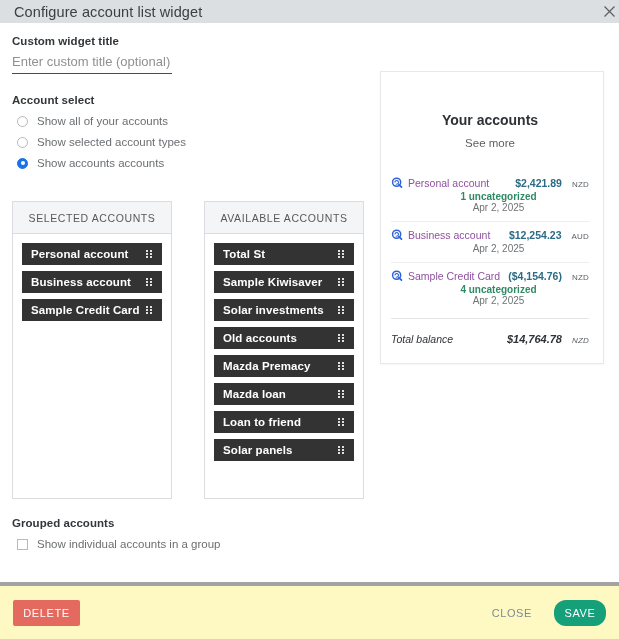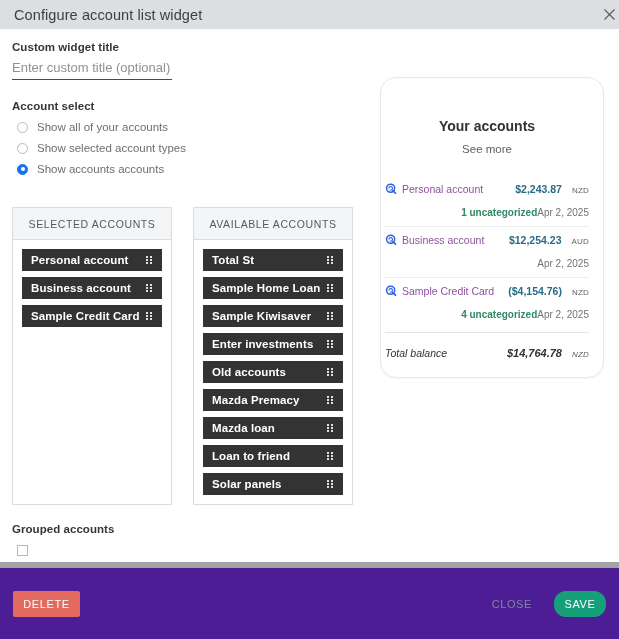--- a/index.html
+++ b/index.html
@@ -20,21 +20,21 @@
     width: 619px;
     height: 639px;
     background: #ffffff;
     box-sizing: border-box;
     display: flex;
     flex-direction: column;
   }
 
   
   .titlebar {
-    height: 29px;
+    height: 23px;
     background: #dcdfe1;
     display: flex;
     align-items: center;
     padding: 0 0 0 14px;
     flex: 0 0 auto;
   }
   .titlebar-title {
     font-size: 14.5px;
     color: #3c4043;
     letter-spacing: 0.1px;
@@ -124,20 +124,21 @@
   .radio-label {
     font-size: 11.5px;
     color: #6b6f72;
   }
 
   
   .lists-wrap {
     display: flex;
     gap: 21px;
     margin-top: 6px;
+    justify-content: space-between;
   }
   .list-box {
     width: 160px;
     border: 1px solid #dadce0;
     box-sizing: border-box;
     background: #fff;
     height: 298px;
     display: flex;
     flex-direction: column;
   }
@@ -208,24 +209,24 @@
   }
   .checkbox-label { font-size: 11.5px; color: #6b6f72; }
 
   
   .preview-card {
     position: absolute;
     left: 380px;
     top: 48px;
     width: 224px;
     border: 1px solid #e6e8ea;
-    border-radius: 16px;
+    border-radius: 0;
     background: #ffffff;
     box-sizing: border-box;
-    padding: 14px 14px 14px 4px;
+    padding: 14px 14px 14px 10px;
     box-shadow: 0 1px 2px rgba(0,0,0,0.04);
   }
   .preview-title {
     text-align: center;
     font-size: 14px;
     font-weight: bold;
     color: #2f3337;
     margin-top: 26px;
   }
   .see-more {
@@ -268,23 +269,24 @@
   .cur {
     font-size: 8px;
     font-weight: normal;
     color: #5d6165;
     margin-left: 10px;
     letter-spacing: 0.2px;
   }
   .acct-line2 {
     display: flex;
     align-items: center;
-    justify-content: flex-end;
-    margin-top: 12px;
+    justify-content: space-between;
+    margin-top: 2px;
     padding-left: 17px;
+    flex-direction: column;
   }
   .acct-sub {
     font-size: 10px;
     color: #2f8a63;
     font-weight: bold;
     cursor: pointer;
   }
   .acct-date {
     font-size: 10px;
     color: #6f7376;
@@ -305,25 +307,25 @@
   .total-amount {
     font-size: 11px;
     font-weight: bold;
     color: #2f3337;
   }
 
   
   .footer {
     flex: 0 0 auto;
     height: 41px;
-    border-top: 6px solid #a3a3a3;
-    display: flex;
-    align-items: center;
-    padding: 15px 13px;
-    background: #4c1d95;
+    border-top: 4px solid #a3a3a3;
+    display: flex;
+    align-items: center;
+    padding: 6px 13px;
+    background: #fef9c3;
   }
   .btn {
     font-family: "Liberation Sans", sans-serif;
     font-size: 11px;
     letter-spacing: 0.6px;
     border: none;
     cursor: pointer;
     padding: 0;
   }
   .btn-delete {
@@ -446,43 +448,32 @@
                   <span class="drag-handle">
                     <i></i>
                     <i></i>
                     <i></i>
                     <i></i>
                     <i></i>
                     <i></i>
                   </span>
                 </div>
                 <div class="chip">
-                  <span class="chip-label">Sample Home Loan</span>
-                  <span class="drag-handle">
-                    <i></i>
-                    <i></i>
-                    <i></i>
-                    <i></i>
-                    <i></i>
-                    <i></i>
-                  </span>
-                </div>
-                <div class="chip">
                   <span class="chip-label">Sample Kiwisaver</span>
                   <span class="drag-handle">
                     <i></i>
                     <i></i>
                     <i></i>
                     <i></i>
                     <i></i>
                     <i></i>
                   </span>
                 </div>
                 <div class="chip">
-                  <span class="chip-label">Enter investments</span>
+                  <span class="chip-label">Solar investments</span>
                   <span class="drag-handle">
                     <i></i>
                     <i></i>
                     <i></i>
                     <i></i>
                     <i></i>
                     <i></i>
                   </span>
                 </div>
                 <div class="chip">
@@ -543,39 +534,40 @@
               </div>
           </div>
 
         </div>
       </div>
 
       <div class="grouped-wrap">
         <div class="field-label">Grouped accounts</div>
         <div class="checkbox-row">
           <span class="checkbox-mark"></span>
+          <span class="checkbox-label">Show individual accounts in a group</span>
         </div>
       </div>
 
     </div>
 
     <div class="preview-card">
       <div class="preview-title">Your accounts</div>
       <div class="see-more">See more</div>
 
       <div class="acct-list" id="preview-accounts">
           <div class="acct-row">
             <div class="acct-line1">
               <svg class="acct-icon" viewBox="0 0 16 16">
                 <circle cx="7.5" cy="7" r="5.4" fill="none" stroke="#2f62d8" stroke-width="2"></circle>
                 <path d="M10.5 10.2 L14 13.6" stroke="#2f62d8" stroke-width="2.2" stroke-linecap="round"></path>
                 <path d="M5.2 7.2 a2.4 2.4 0 1 1 1.1 2" fill="none" stroke="#2f62d8" stroke-width="1.4"></path>
               </svg>
               <span class="acct-name">Personal account</span>
-              <span class="acct-amount"><span>$2,243.87</span><span class="cur">NZD</span></span>
+              <span class="acct-amount"><span>$2,421.89</span><span class="cur">NZD</span></span>
             </div>
             <div class="acct-line2">
               <span class="acct-sub">1 uncategorized</span>
               <span class="acct-date">Apr 2, 2025</span>
             </div>
           </div>
           <div class="acct-row">
             <div class="acct-line1">
               <svg class="acct-icon" viewBox="0 0 16 16">
                 <circle cx="7.5" cy="7" r="5.4" fill="none" stroke="#2f62d8" stroke-width="2"></circle>

